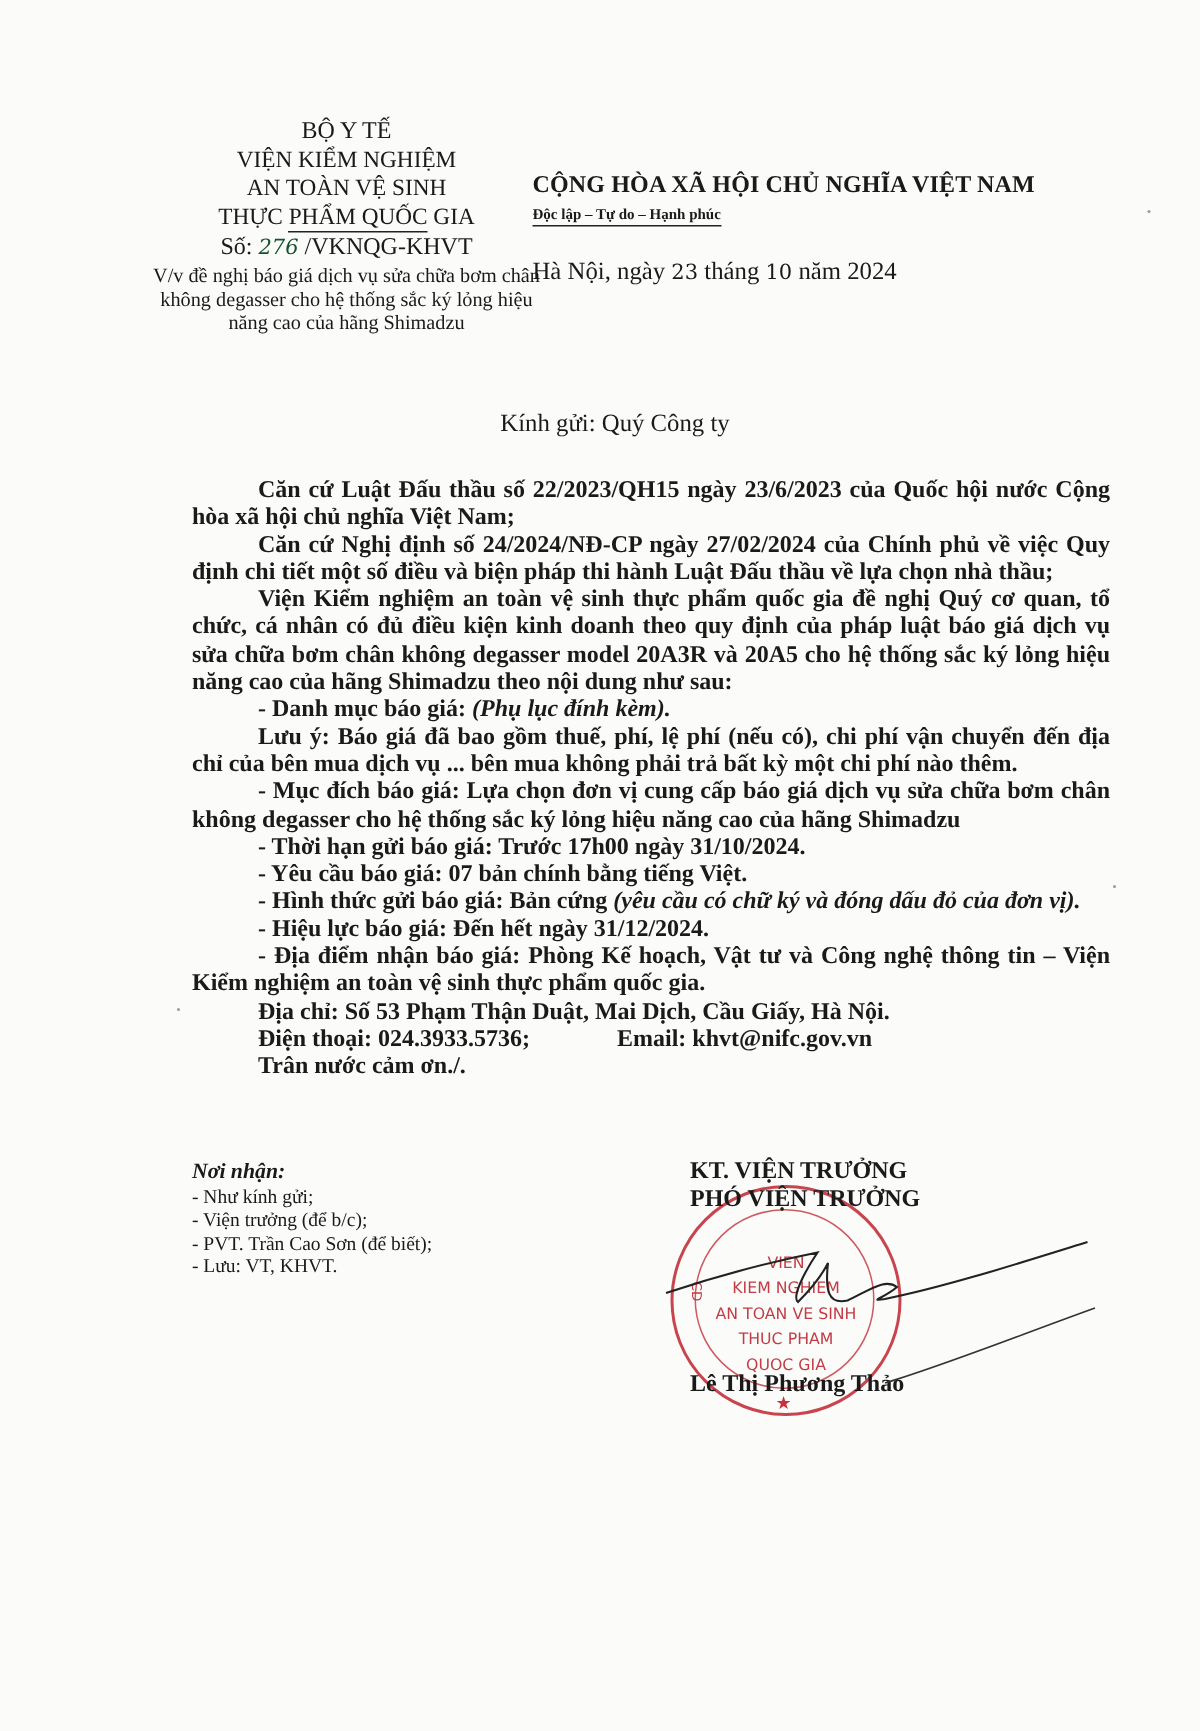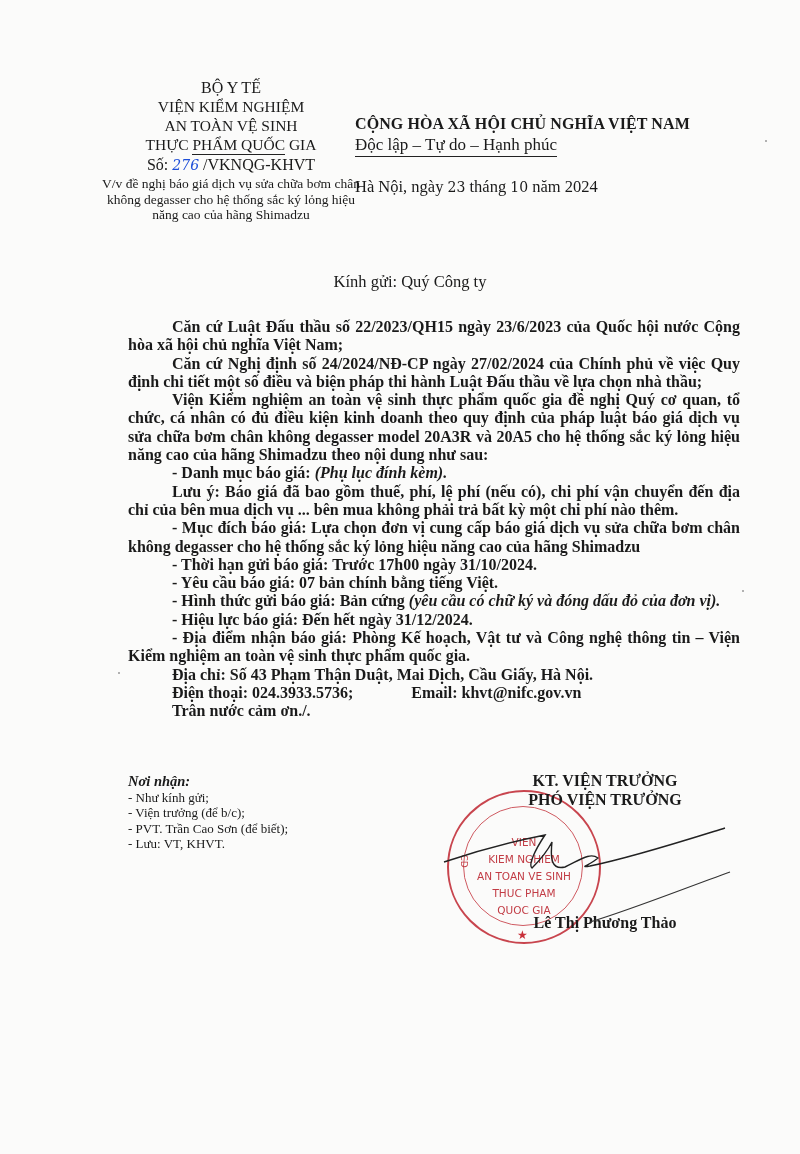--- a/index.html
+++ b/index.html
@@ -6,33 +6,33 @@
   body {
     width:800px; height:1154px; background:#fbfbfa; position:relative; overflow:hidden;
     font-family:"Liberation Serif", "DejaVu Serif", serif; color:#1a1a1a;
   }
   .abs { position:absolute; }
   .left-header { left:100px; top:78px; width:262px; text-align:center; line-height:19px; font-size:15.5px; }
   .left-header .ministry { font-size:16px; }
   .left-header .inst { font-weight:normal; font-size:15.5px; }
   .left-header .underline-part { border-bottom:1.2px solid #222; padding-bottom:1px; }
   .left-header .refno { font-size:16px; margin-top:1px; }
-  .left-header .refno .hand { font-family:"DejaVu Serif", serif; font-style:italic; font-size:14px; color:#1d4ed8; }
+  .left-header .refno .hand { font-family:"DejaVu Serif", serif; font-style:italic; font-size:14px; color:#14532d; }
   .left-header .subject { font-size:13.5px; line-height:15.5px; margin-top:1px; }
   .right-header { left:355px; top:83px; width:370px; text-align:left;margin-top:32px; }
   .right-header .country { font-weight:bold; font-size:16px; letter-spacing:0.1px; }
-  .right-header .motto { font-weight:normal; font-size:17px; margin-top:2px; display:inline-block; border-bottom:1.2px solid #222; padding-bottom:1px; }
+  .right-header .motto { font-weight:bold; font-size:10px; margin-top:2px; display:inline-block; border-bottom:1.2px solid #222; padding-bottom:1px; }
   .right-header .date { font-size:16.5px; margin-top:20px; }
   .right-header .date .hand { font-family:"DejaVu Serif", serif; font-size:14px; }
   .salutation { left:0; width:800px; top:272px; text-align:center; font-size:16.5px; margin-left:10px; }
   .body { left:128px; top:318px; width:612px; font-size:16px; line-height:18.3px; text-align:justify;font-weight:bold; }
   .body p { margin:0; text-indent:44px; }
   .recipients { left:128px; top:774px; width:280px; font-size:13px; line-height:15.5px; }
   .recipients .title { font-style:italic; font-weight:bold; font-size:14.5px; }
-  .signature { left:485px; top:771px; width:240px; text-align:center; }
+  .signature { left:460px; top:771px; width:240px; text-align:left; }
   .signature .role { font-weight:bold; font-size:16px; line-height:19px; }
   .signature .name { font-weight:bold; font-size:16px; position:absolute; top:143px; left:0; width:240px; }
   .stamp { left:447px; top:790px; width:150px; height:150px; border-radius:50%; border:2px solid #c8454e; }
   .stamp-inner { position:absolute; left:14px; top:14px; width:118px; height:118px; border-radius:50%; border:1.3px solid #cf5a61; }
   .stamp-text { position:absolute; left:0; top:42px; width:150px; text-align:center; font-family:"DejaVu Sans", sans-serif; font-size:10.5px; color:#c23c45; line-height:17px; }
   .stamp-side { position:absolute; left:8px; top:64px; font-family:"DejaVu Sans", sans-serif; font-size:9px; color:#c23c45; transform:rotate(90deg); }
   .stamp-star { position:absolute; left:68px; top:136px; color:#c8303a; font-size:12px; }
   .sig-svg { position:absolute; left:440px; top:820px; }
   .dot { position:absolute; width:2px; height:2px; background:#999; border-radius:50%; }
 </style>
@@ -61,21 +61,21 @@
   <p>Căn cứ Nghị định số 24/2024/NĐ-CP ngày 27/02/2024 của Chính phủ về việc Quy định chi tiết một số điều và biện pháp thi hành Luật Đấu thầu về lựa chọn nhà thầu;</p>
   <p>Viện Kiểm nghiệm an toàn vệ sinh thực phẩm quốc gia đề nghị Quý cơ quan, tổ chức, cá nhân có đủ điều kiện kinh doanh theo quy định của pháp luật báo giá dịch vụ sửa chữa bơm chân không degasser model 20A3R và 20A5 cho hệ thống sắc ký lỏng hiệu năng cao của hãng Shimadzu theo nội dung như sau:</p>
   <p><span>- Danh mục báo giá: </span><i>(Phụ lục đính kèm).</i></p>
   <p>Lưu ý: Báo giá đã bao gồm thuế, phí, lệ phí (nếu có), chi phí vận chuyển đến địa chỉ của bên mua dịch vụ ... bên mua không phải trả bất kỳ một chi phí nào thêm.</p>
   <p>- Mục đích báo giá: Lựa chọn đơn vị cung cấp báo giá dịch vụ sửa chữa bơm chân không degasser cho hệ thống sắc ký lỏng hiệu năng cao của hãng Shimadzu</p>
   <p>- Thời hạn gửi báo giá: Trước 17h00 ngày 31/10/2024.</p>
   <p>- Yêu cầu báo giá: 07 bản chính bằng tiếng Việt.</p>
   <p><span>- Hình thức gửi báo giá: Bản cứng </span><i>(yêu cầu có chữ ký và đóng dấu đỏ của đơn vị).</i></p>
   <p>- Hiệu lực báo giá: Đến hết ngày 31/12/2024.</p>
   <p>- Địa điểm nhận báo giá: Phòng Kế hoạch, Vật tư và Công nghệ thông tin – Viện Kiểm nghiệm an toàn vệ sinh thực phẩm quốc gia.</p>
-  <p>Địa chỉ: Số 43 Phạm Thận Duật, Mai Dịch, Cầu Giấy, Hà Nội.</p>
+  <p>Địa chỉ: Số 53 Phạm Thận Duật, Mai Dịch, Cầu Giấy, Hà Nội.</p>
   <p><span>Điện thoại: 024.3933.5736;</span><span style="display:inline-block;width:58px;"></span><span>Email: khvt@nifc.gov.vn</span></p>
   <p>Trân nước cảm ơn./.</p>
 </div>
 
 <div class="abs recipients">
   <div class="title">Nơi nhận:</div>
   <div>- Như kính gửi;</div>
   <div>- Viện trưởng (để b/c);</div>
   <div>- PVT. Trần Cao Sơn (để biết);</div>
   <div>- Lưu: VT, KHVT.</div>

